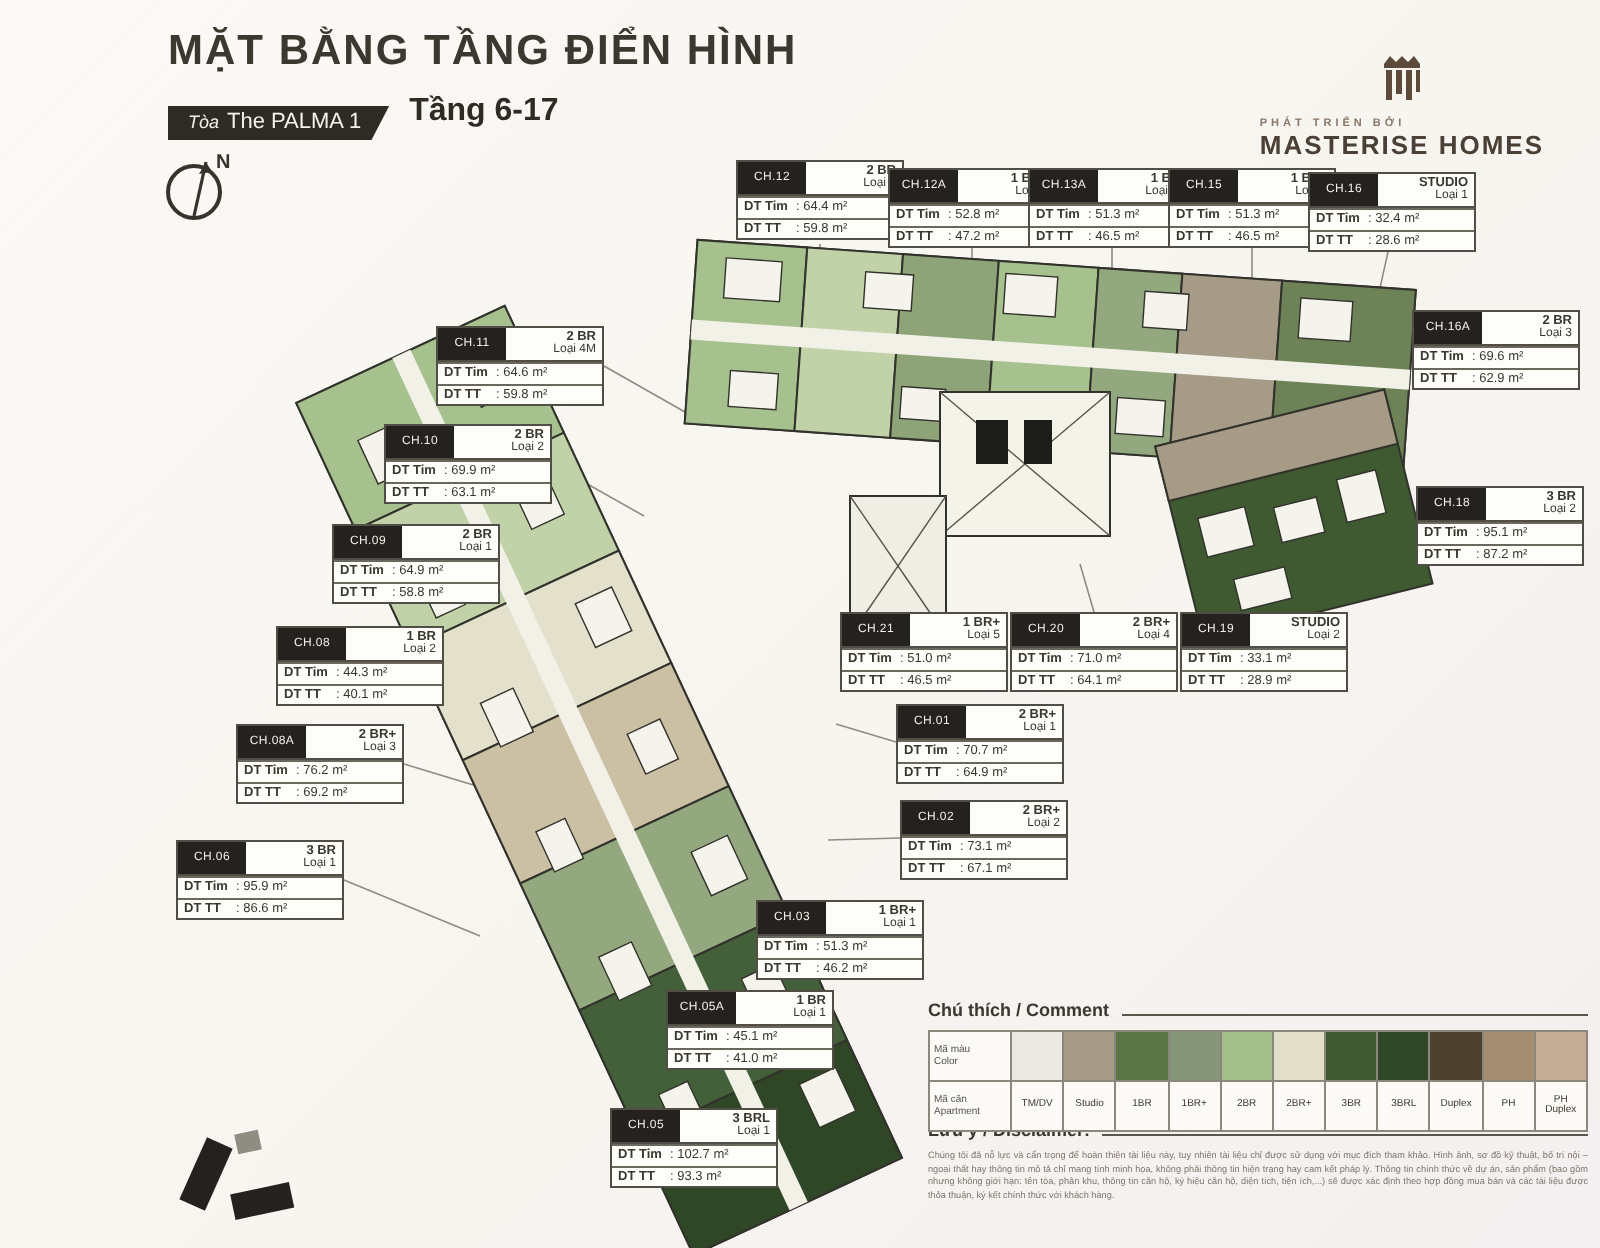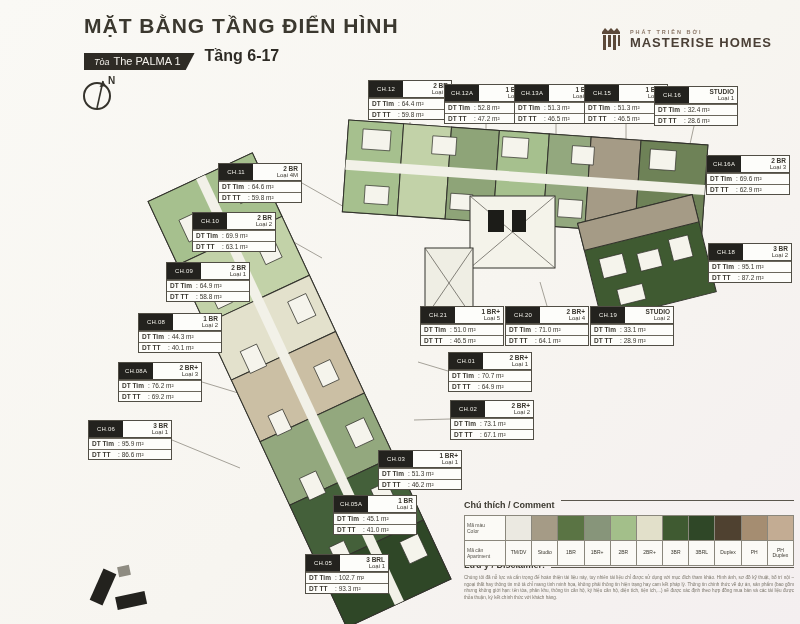--- a/index.html
+++ b/index.html
@@ -13,21 +13,21 @@
   .hdr-title{font-size:21px; font-weight:bold; letter-spacing:1px; color:#3b382f;}
   .hdr-sub{display:flex; align-items:center; margin-top:3px;}
   .tower-badge{
     background:#2e2b25; color:#f4f2ec; font-size:11px; padding:2px 14px 3px 10px;
     clip-path:polygon(0 0,100% 0,92% 100%,0 100%);
     margin-top:12px;
   }
   .tower-badge .toa{font-style:italic; font-size:9px; margin-right:4px;}
   .floors{font-size:16px; font-weight:bold; margin-left:10px; color:#2e2b25;}
   
-  .brand{position:absolute; right:28px; top:26px; display:flex; align-items:center; gap:7px;}
+  .brand{position:absolute; right:28px; top:26px; display:flex; align-items:center; gap:7px;flex-direction:column;}
   .brand-txt{display:flex; flex-direction:column;}
   .brand-tag{font-size:5.5px; letter-spacing:2px; color:#8a7666; font-weight:bold;}
   .brand-name{font-size:13px; font-weight:bold; letter-spacing:1px; color:#4b4036;}
   
   .ubox{
     position:absolute; width:84px; background:#fdfdfa; border:1px solid #514e45;
     font-size:6.5px; line-height:1.15; box-sizing:border-box; z-index:5;
   }
   .ubox-head{display:flex; border-bottom:1px solid #514e45;}
   .ubox-code{
@@ -37,21 +37,21 @@
   }
   .ubox-type{flex:1; text-align:right; padding:1px 3px;}
   .ubox-type .t{font-weight:bold; font-size:6.5px;}
   .ubox-type .l{font-size:6px;}
   .ubox-row{display:flex; border-top:1px solid #6b675c; padding:1px 3px;}
   .ubox-row:first-of-type{border-top:none;}
   .ubox-row .k{font-weight:bold; width:26px; flex:0 0 26px;}
   .ubox-row .v::before{content:": ";}
   
   .legend{position:absolute; left:464px; top:500px; width:330px; z-index:6;}
-  .legend-title{font-size:9px; font-weight:bold; color:#3b382f; display:flex; align-items:flex-start; gap:6px;}
+  .legend-title{font-size:9px; font-weight:bold; color:#3b382f; display:flex; align-items:flex-end; gap:6px;}
   .legend-title .rule{flex:1; border-bottom:1px solid #5a564c; margin-bottom:2px;}
   .legend-grid{
     display:grid; grid-template-columns:40px repeat(11,1fr);
     border:1px solid #8a877c; margin-top:5px; background:#fbfaf6;
   }
   .lg-cell{border-left:1px solid #8a877c; border-top:1px solid #8a877c; min-height:20px;}
   .lg-cell.first{border-left:none;}
   .lg-cell.r1{border-top:none;}
   .lg-head{font-size:5px; color:#55524a; padding:2px; display:flex; flex-direction:column; justify-content:center;}
   .lg-label{font-size:5px; color:#3b382f; display:flex; align-items:center; justify-content:center; text-align:center; padding:1px; line-height:1.1;}

